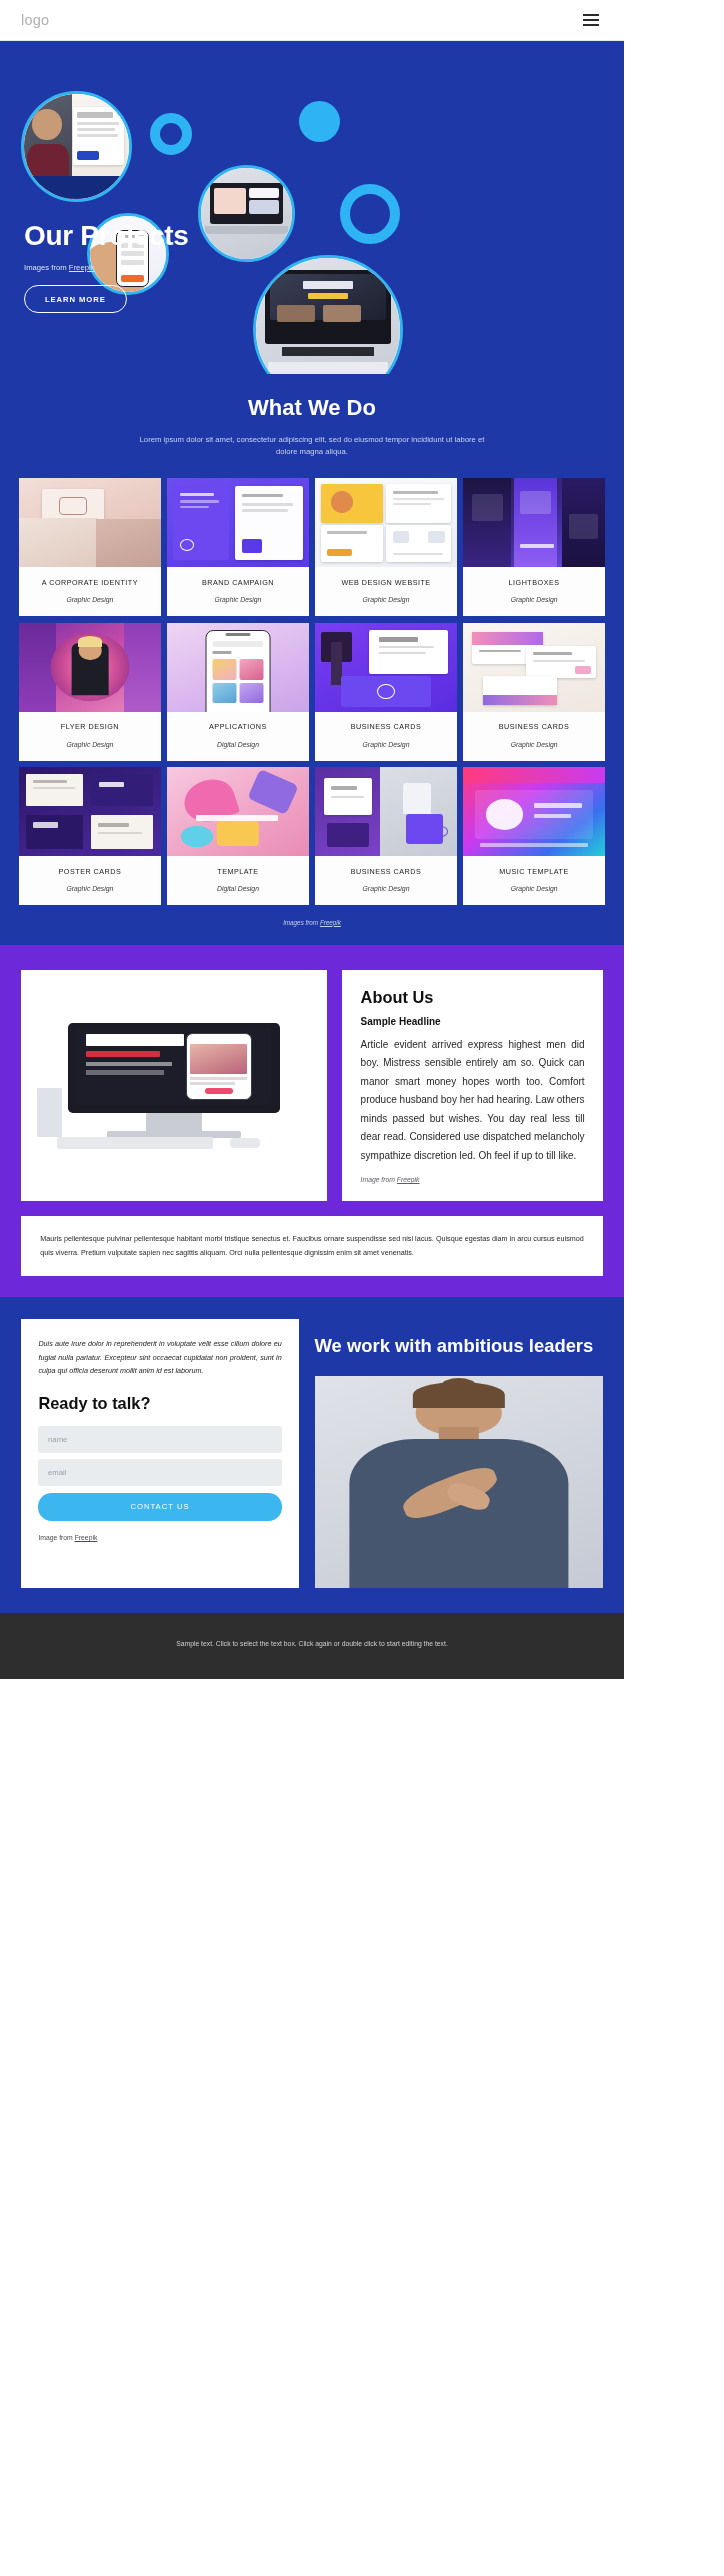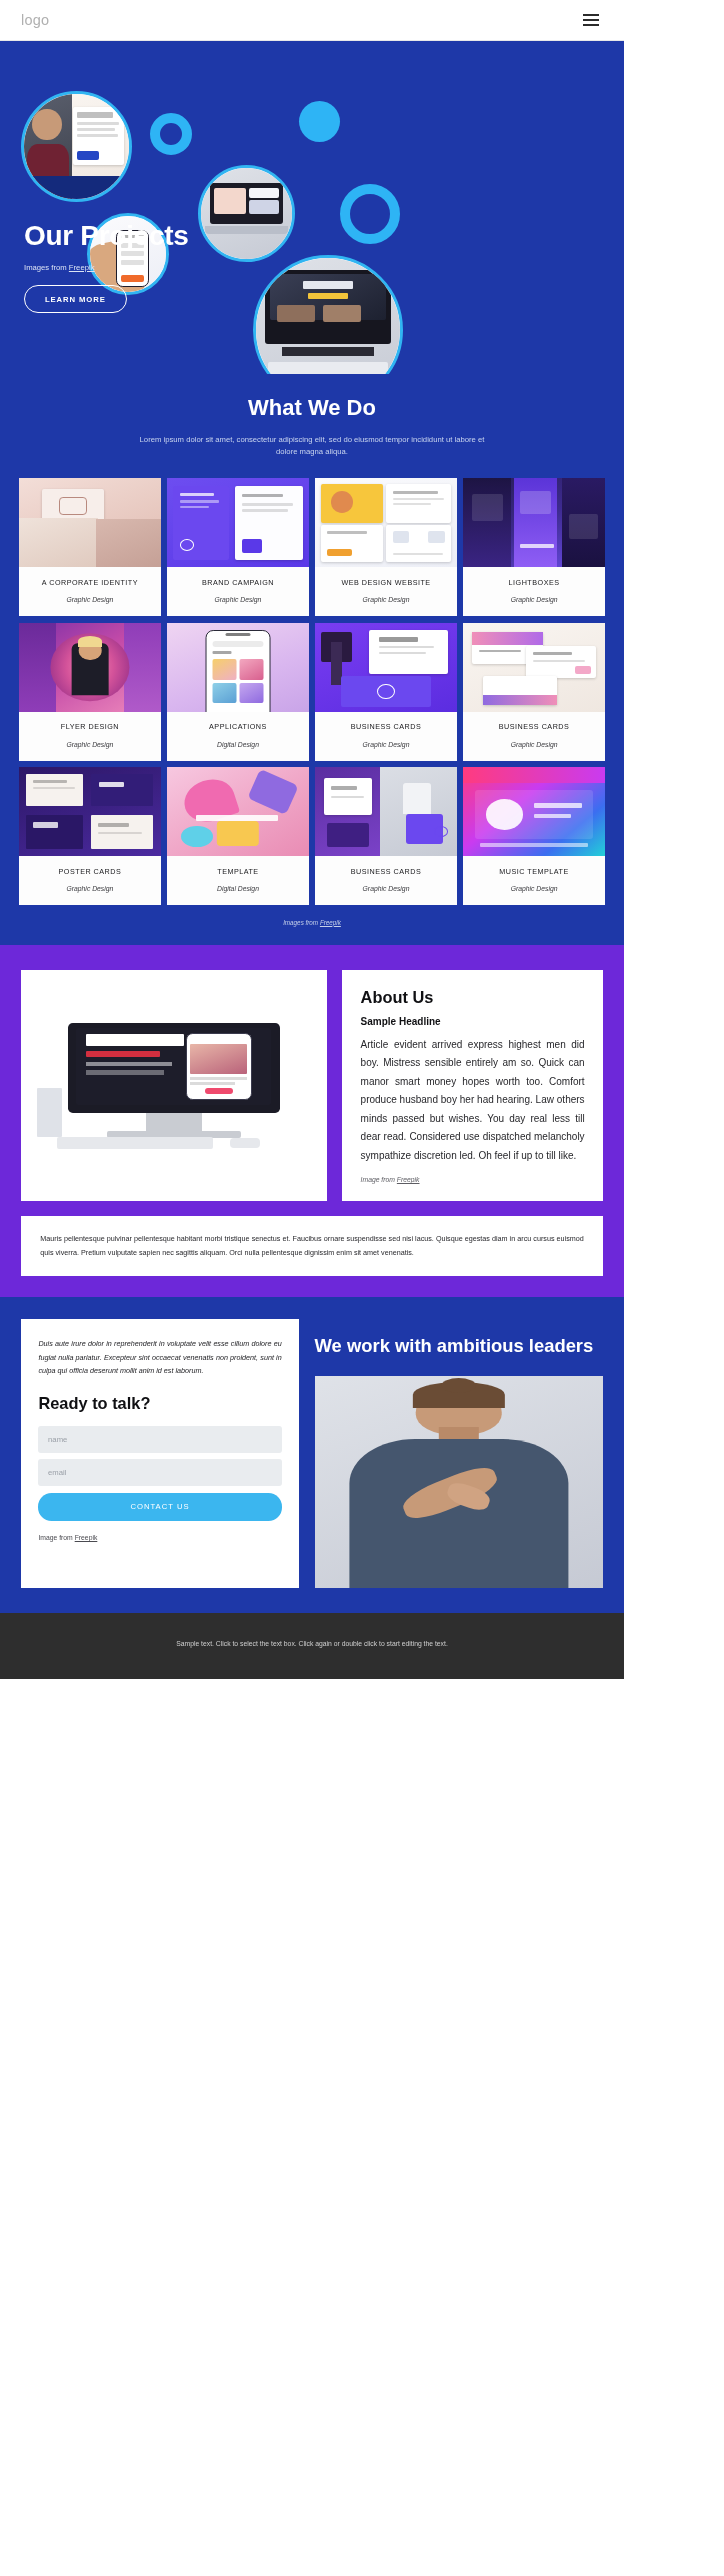--- a/index.html
+++ b/index.html
@@ -506,21 +506,21 @@
         <div class="about-credit">
           <span>Image from </span><a href="#">Freepik</a>
         </div>
       </div>
     </div>
     <div class="about-note">Mauris pellentesque pulvinar pellentesque habitant morbi tristique senectus et. Faucibus ornare suspendisse sed nisi lacus. Quisque egestas diam in arcu cursus euismod quis viverra. Pretium vulputate sapien nec sagittis aliquam. Orci nulla pellentesque dignissim enim sit amet venenatis.</div>
   </div>
 
   <div class="cta-sec">
     <div class="cta-left">
-      <div class="cta-quote">Duis aute irure dolor in reprehenderit in voluptate velit esse cillum dolore eu fugiat nulla pariatur. Excepteur sint occaecat venenatis non proident, sunt in culpa qui officia deserunt mollit anim id est laborum.</div>
+      <div class="cta-quote">Duis aute irure dolor in reprehenderit in voluptate velit esse cillum dolore eu fugiat nulla pariatur. Excepteur sint occaecat cupidatat non proident, sunt in culpa qui officia deserunt mollit anim id est laborum.</div>
       <h3>Ready to talk?</h3>
       <input class="fld" type="text" placeholder="name" style="">
       <input class="fld" type="text" placeholder="email" style="">
       <button class="btn-contact">CONTACT US</button>
       <div class="cta-credit">
         <span>Image from </span><a href="#">Freepik</a>
       </div>
     </div>
     <div class="cta-right">
       <h3>We work with ambitious leaders</h3>

